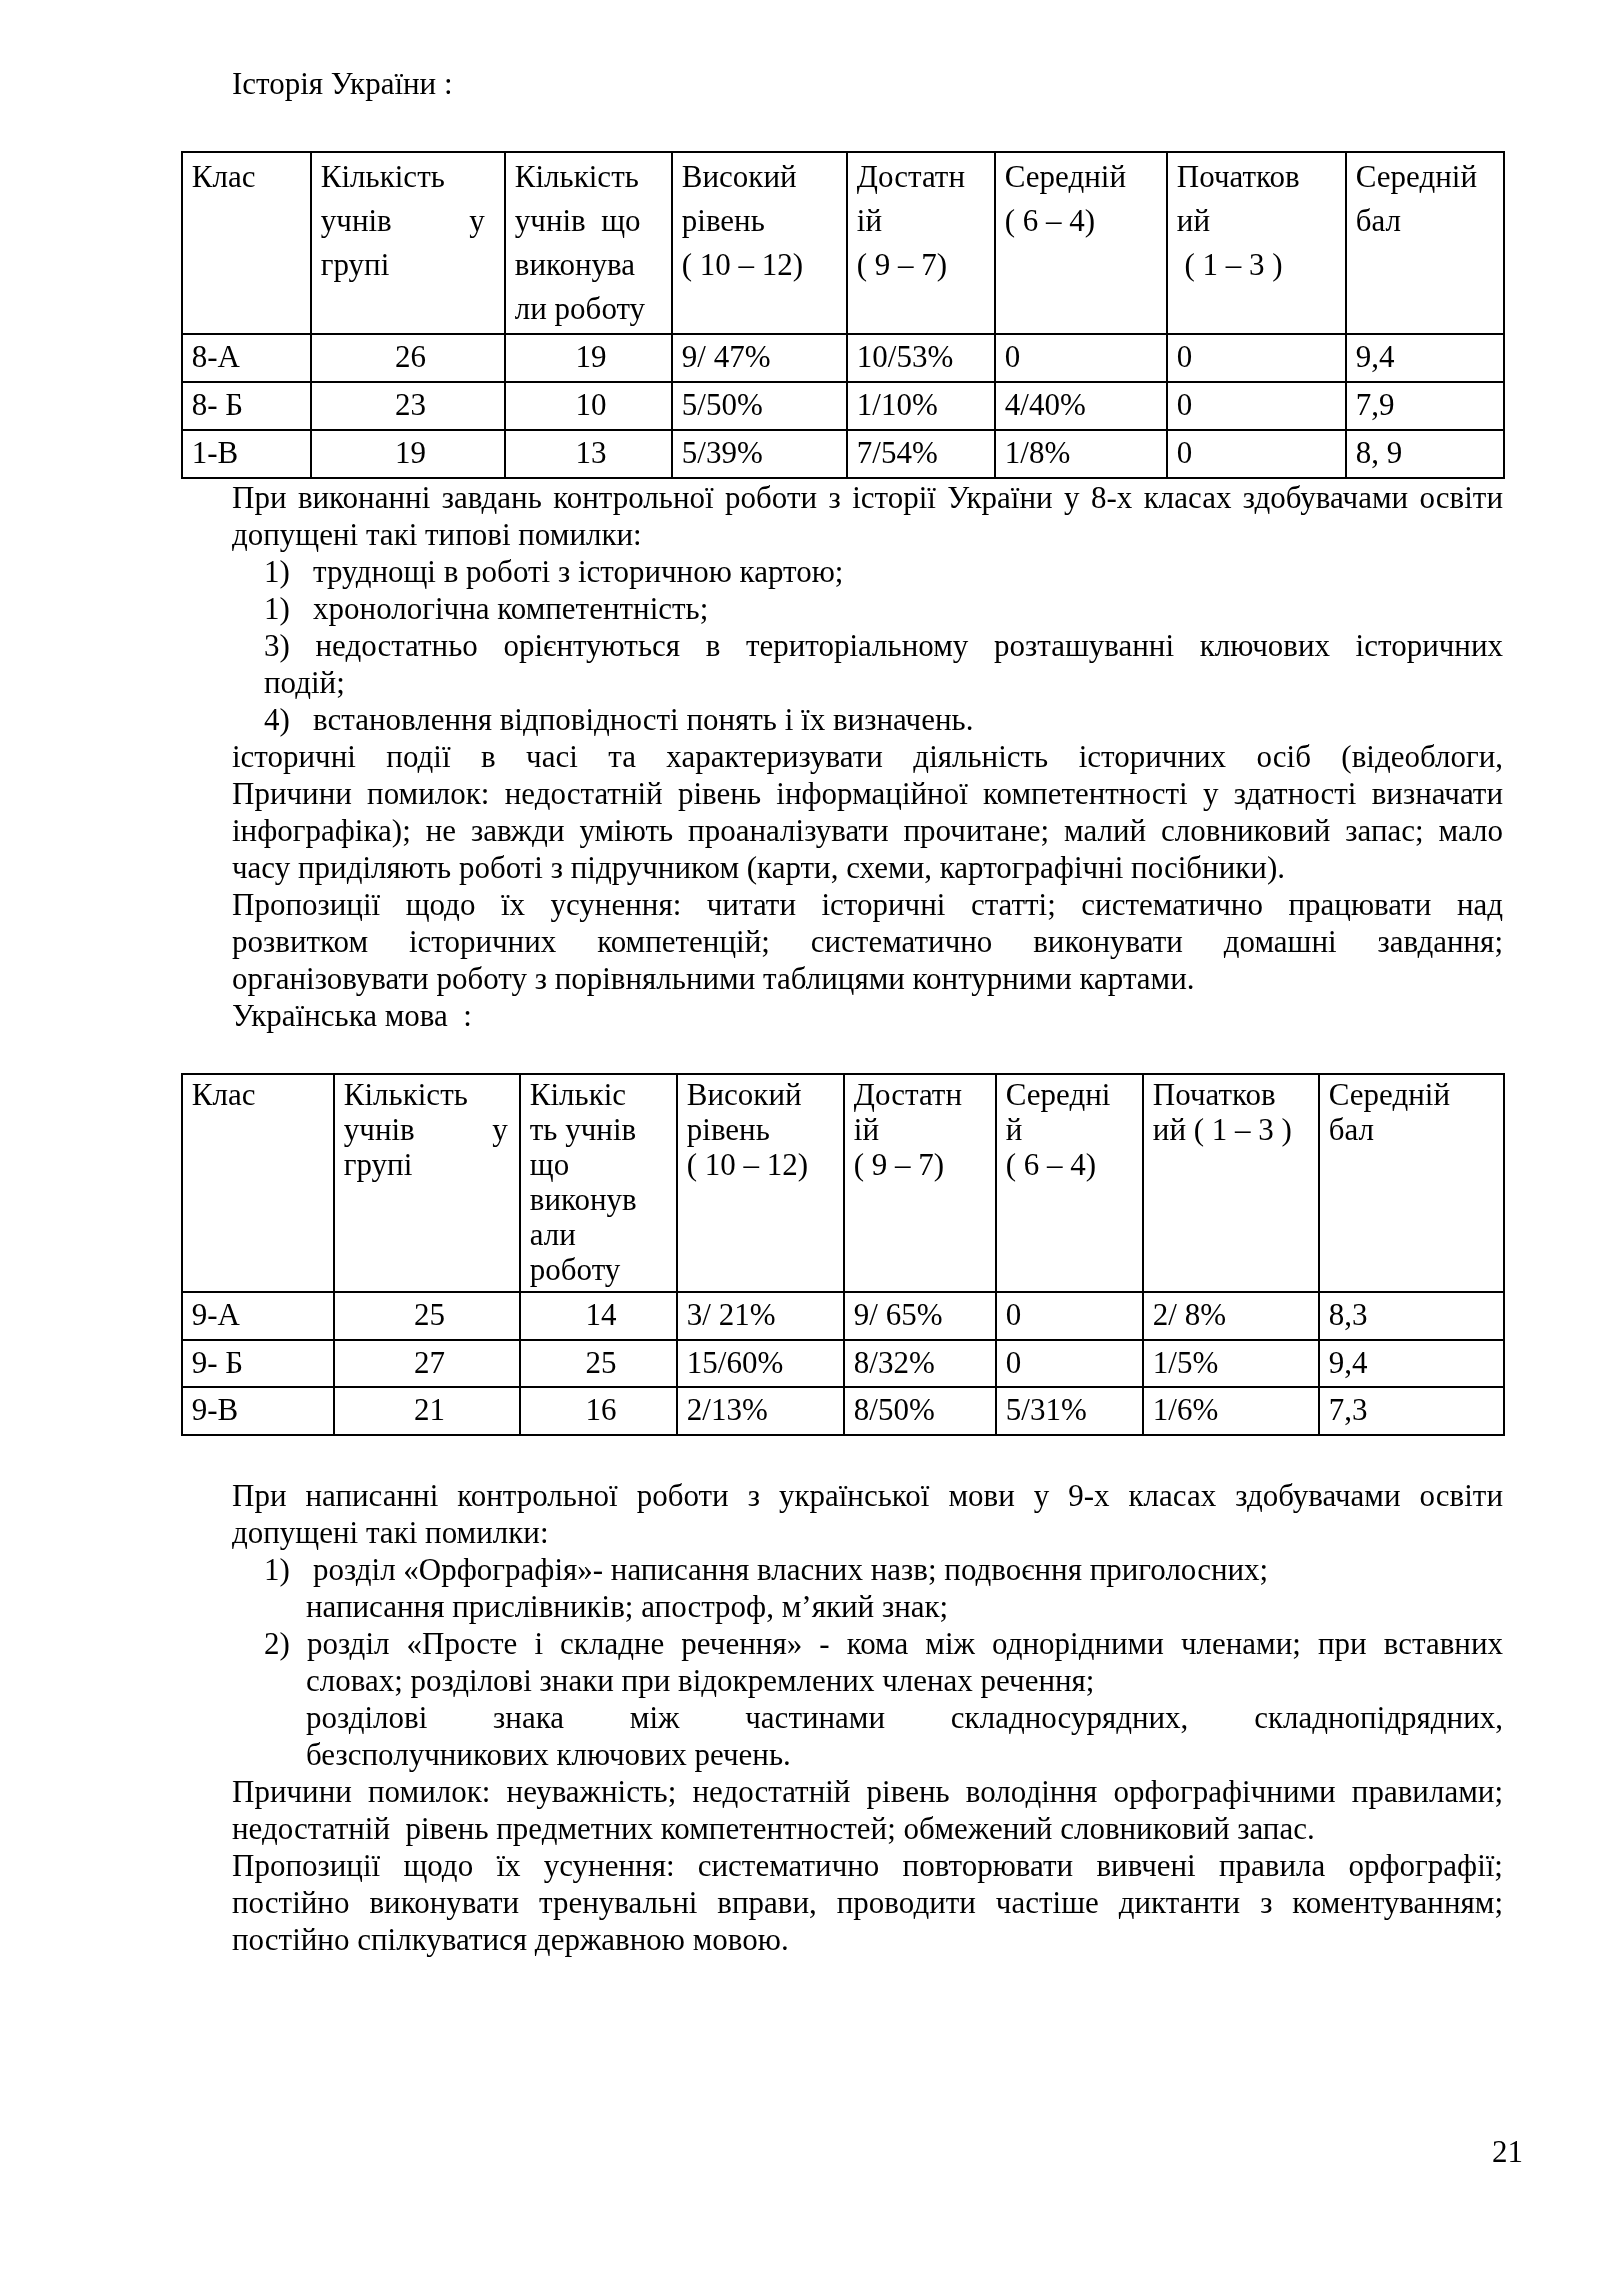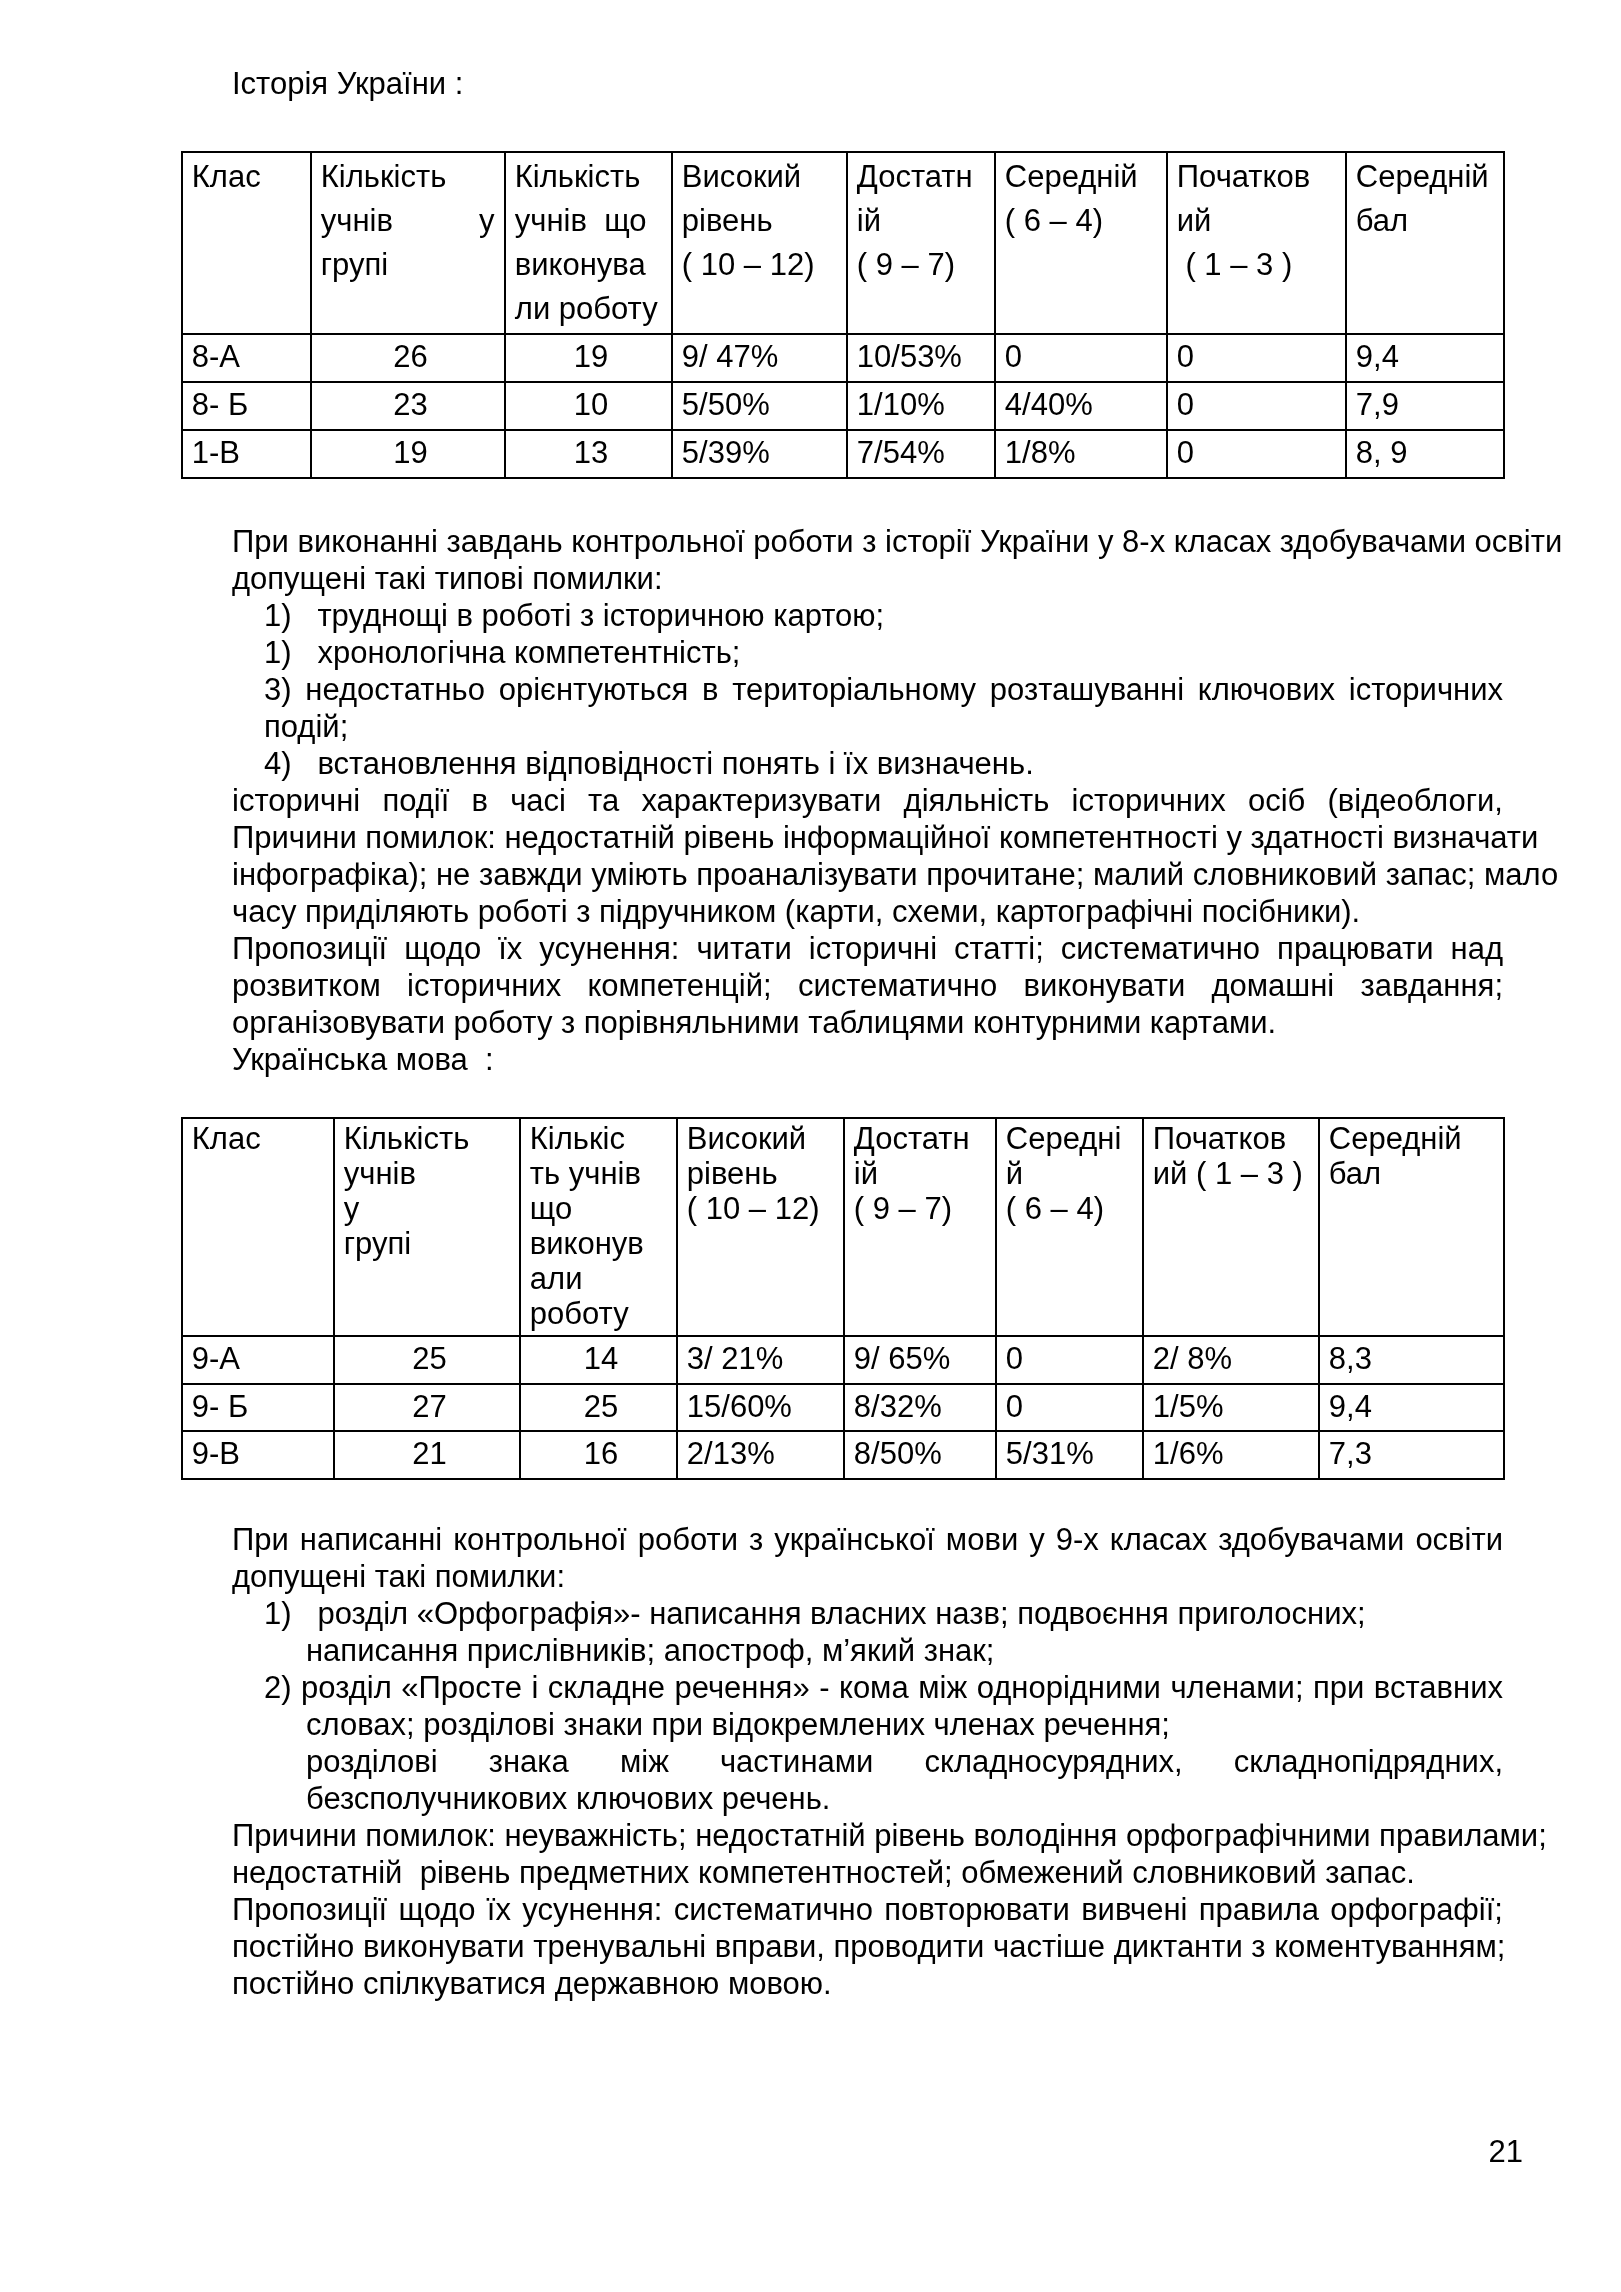--- a/index.html
+++ b/index.html
@@ -3,21 +3,21 @@
 <meta charset="utf-8">
 <style>
   html, body { margin:0; padding:0; background:#ffffff; }
   .page {
     position: relative;
     width: 1621px;
     height: 2293px;
     box-sizing: border-box;
     background: #ffffff;
     color: #000000;
-    font-family: Liberation Sans, sans-serif;
+    font-family: Liberation Serif, serif;
     font-size: 31px;
     line-height: 37px;
     padding: 65px 118px 0 232px;
     overflow: hidden;
   }
   .title {
     font-size: 31px;
     font-weight: normal;
     margin: 0;
     white-space: pre-wrap;
@@ -46,21 +46,21 @@
   .t1 th { line-height: 44px; height: 176px; }
   .t2 th { line-height: 35px; height: 212px; }
   .t td {
     line-height: 39px;
     height: 39px;
     padding: 2px 3.9px 4.9px 8.8px;
   }
   td.c { text-align: center; }
 
   .para { margin: 0; }
-  .para.first { margin-top: 44px; }
+  .para.first { }
   .para.first2 { margin-top: 41px; }
 
   .s {                    
     display: block;
     text-align: justify;
     text-align-last: justify;
     white-space: nowrap;
   }
   .l {                    
     display: block;

